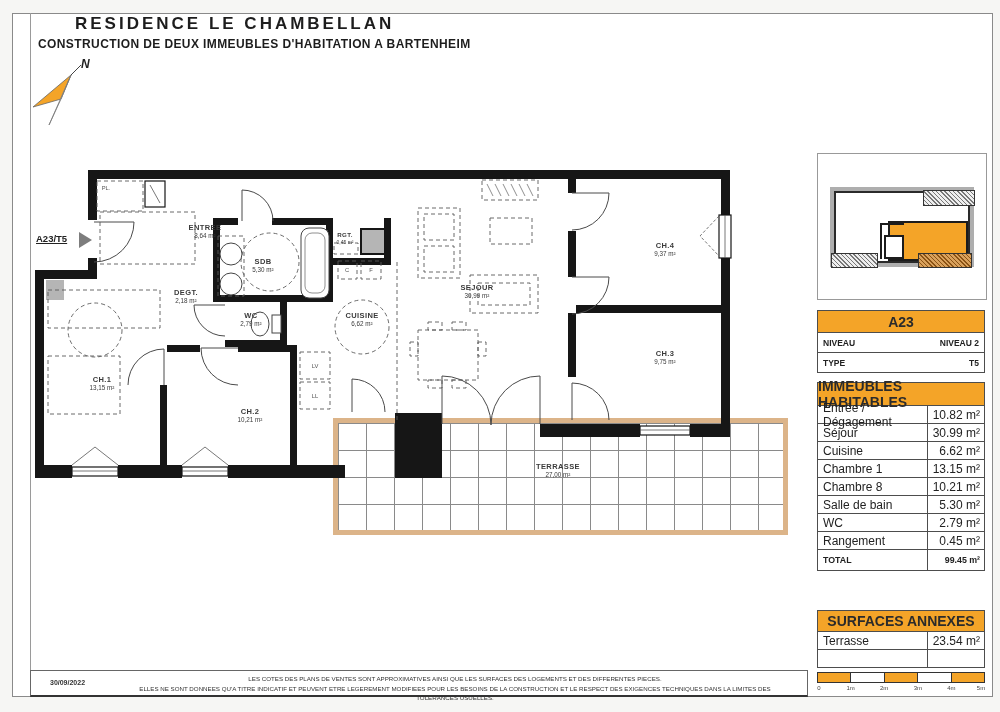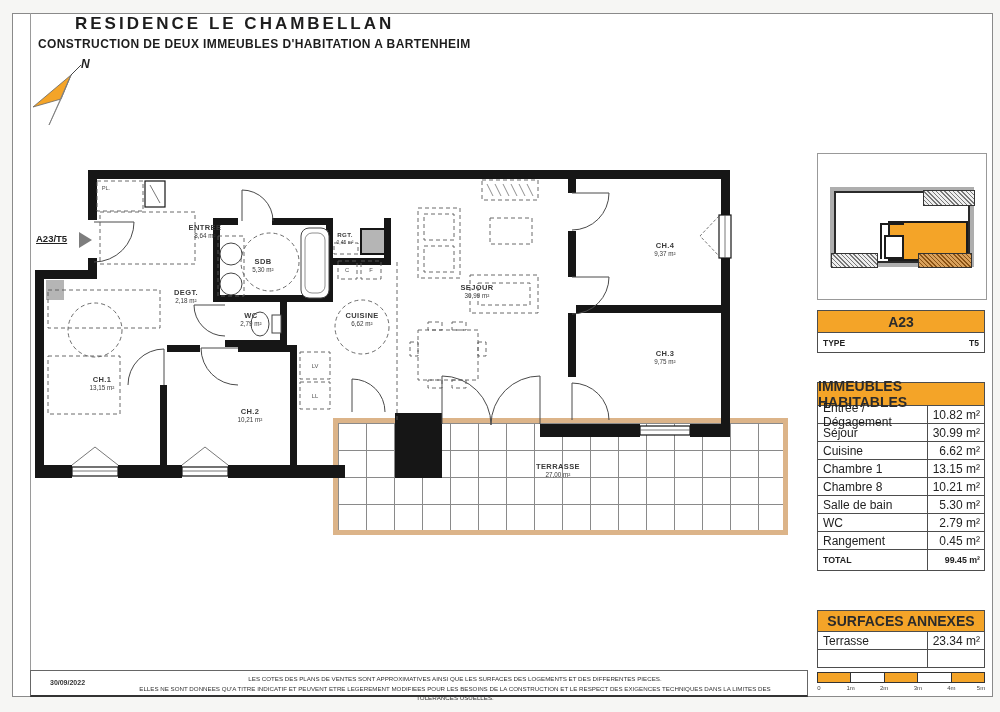--- a/index.html
+++ b/index.html
@@ -258,20 +258,24 @@
     <div style="position:absolute;left:50px;bottom:4px;width:16px;height:20px;border:2px solid #1c1c1c;background:#fff;"></div>
   </div>
   <div class="abs hatchg" style="left:105px;top:36px;width:50px;height:14px;"></div>
   <div class="abs hatchb" style="left:100px;top:99px;width:52px;height:13px;"></div>
   <div class="abs hatchg" style="left:13px;top:99px;width:45px;height:13px;"></div>
 </div>
 
 <div class="abs card">
   <div class="cardhead">A23</div>
   <div class="kvrow">
+    <span>NIVEAU</span>
+    <span>NIVEAU 2</span>
+  </div>
+  <div class="kvrow">
     <span>TYPE</span>
     <span>T5</span>
   </div>
 </div>
 
 <div class="abs tbl">
   <div class="cardhead" style="height:22px">IMMEUBLES HABITABLES</div>
   <div class="tblrow">
       <span class="lab">Entrée / Dégagement</span>
       <span class="val">10.82 m²</span>
@@ -307,21 +311,21 @@
   <div class="tblrow total">
       <span class="lab">TOTAL</span>
       <span class="val">99.45 m²</span>
     </div>
 </div>
 
 <div class="abs annex">
   <div class="cardhead" style="height:20px">SURFACES ANNEXES</div>
   <div class="tblrow">
       <span class="lab">Terrasse</span>
-      <span class="val">23.34 m²</span>
+      <span class="val">23.54 m²</span>
     </div>
   <div class="tblrow">
       <span class="lab"></span>
       <span class="val"></span>
     </div>
 </div>
 
 <div class="abs scale">
   <div class="scalebar">
     <div class="sseg-o"></div>

